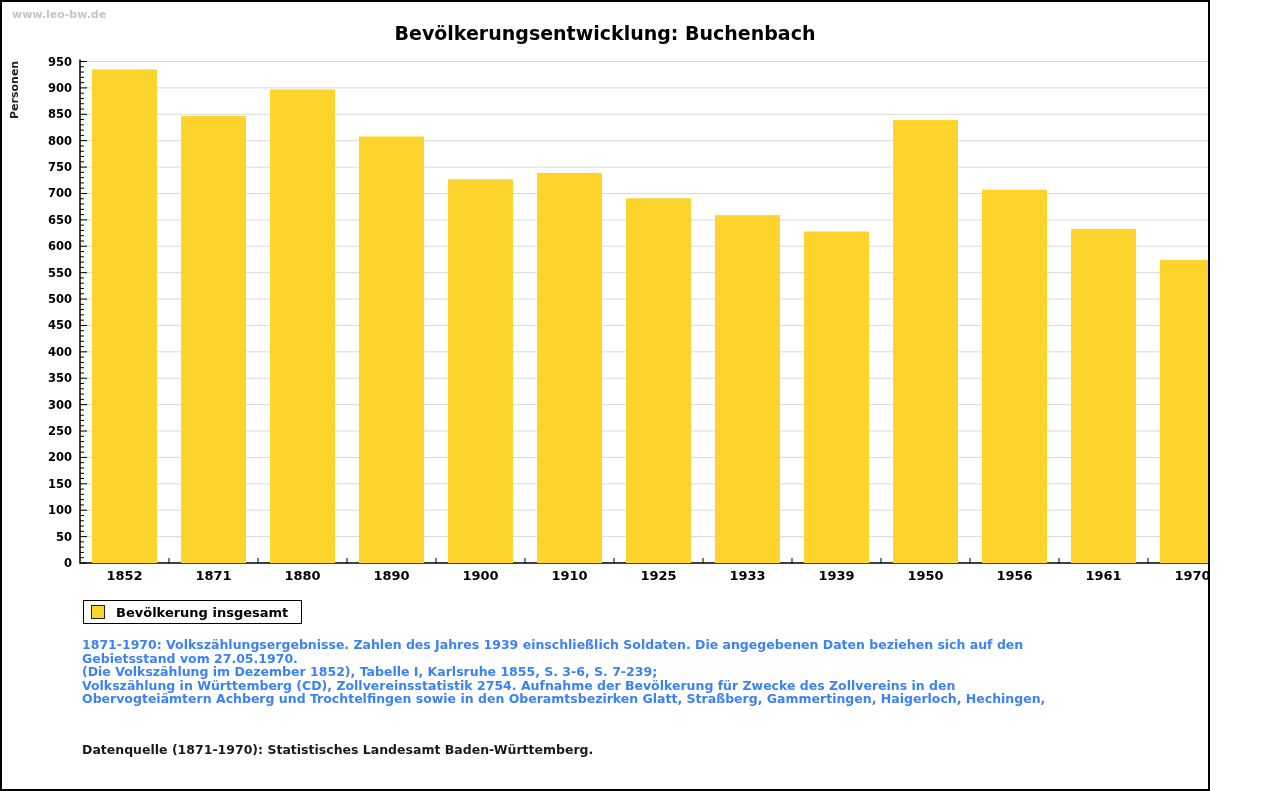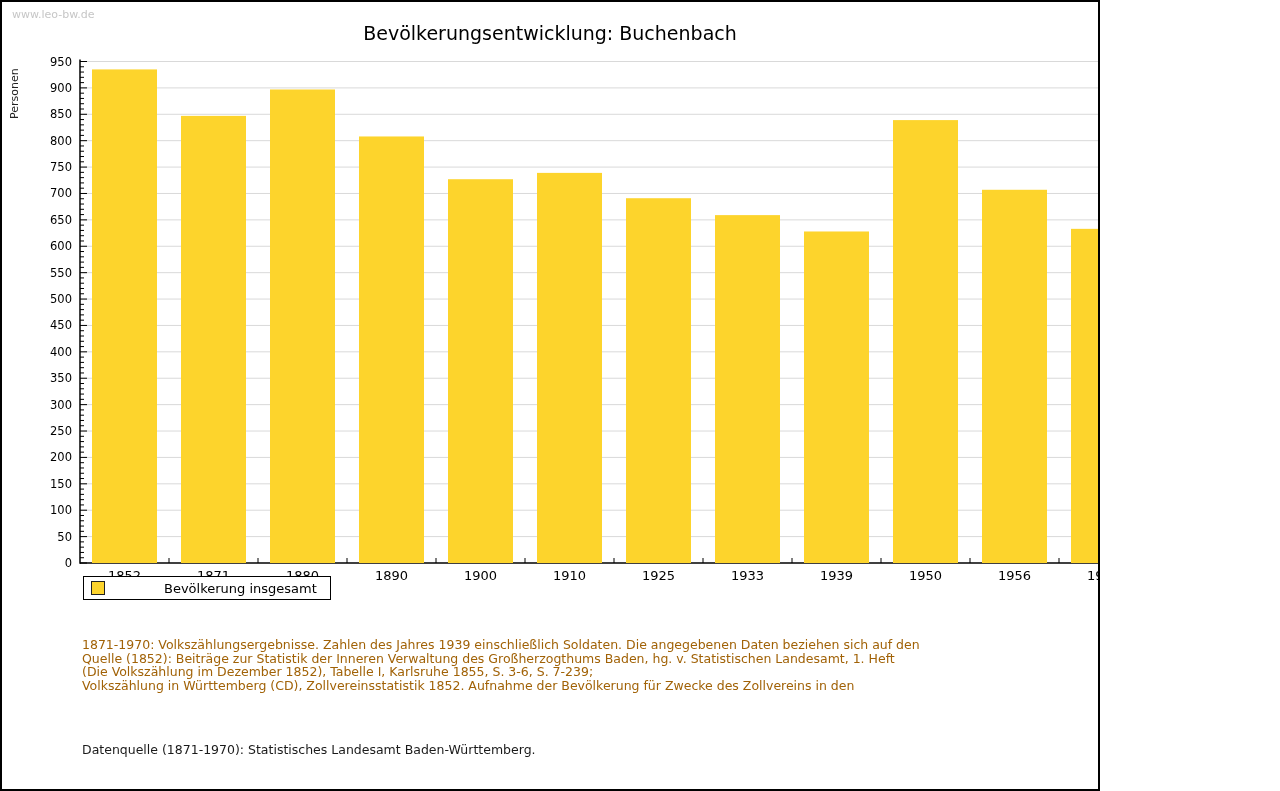--- a/index.html
+++ b/index.html
@@ -1,61 +1,61 @@
 <!DOCTYPE html>
 <html><head>
 <meta charset="utf-8">
 <style>
   html,body{margin:0;padding:0;background:#fff;}
   .page{
     position:relative;
-    width:1100px;height:791px;
+    width:1210px;height:791px;
     box-sizing:border-box;
     border:2px solid #000;
     background:#fff;
     font-family:"DejaVu Sans", sans-serif;
     overflow:hidden;
+    font-weight:bold;
   }
   .watermark{
     position:absolute;left:10px;top:6px;
     font-size:11px;color:#c6c6c6;
   }
   .title{
     position:absolute;left:0;top:4px;width:100%;
     text-align:center;
     font-size:19px;color:#000;margin-top:16px;
   }
   .ylabel{
     position:absolute;left:6px;top:117px;
     font-size:11px;color:#222;
     transform:rotate(-90deg);
     transform-origin:0 0;
     white-space:nowrap;
   }
   svg#chart{position:absolute;left:0;top:0;}
   svg#chart text{font-family:"DejaVu Sans", sans-serif;fill:#000;}
   .legend{
-    position:absolute;left:81px;top:574px;
+    position:absolute;left:81px;top:598px;
     height:22px;
     border:1px solid #000;
     display:inline-flex;align-items:center;
     padding:0 13px 0 7px;
     background:#fff;
-    gap:48px;
   }
   .legend .swatch{
     width:12px;height:12px;
     border:1px solid #222;
     margin-right:11px;
     display:inline-block;
   }
   .legend .legend-label{font-size:13px;color:#000;}
   .footnotes{
     position:absolute;left:80px;top:636px;
-    font-size:12.5px;line-height:13.5px;color:#a16207;
+    font-size:12.5px;line-height:13.5px;color:#3b82f6;
     white-space:nowrap;
   }
   .datasource{
     position:absolute;left:80px;top:740px;
     font-size:12.5px;color:#1a1a1a;
     white-space:nowrap;
   }
 </style>
 </head>
 <body>
@@ -243,18 +243,19 @@
       <text x="1190.5" y="578" text-anchor="middle" font-size="13">1970</text>
     </svg>
 
   <div class="legend">
     <span class="swatch" style="background: rgb(253, 212, 44);"></span>
     <span class="legend-label">Bevölkerung insgesamt</span>
   </div>
 
   <div class="footnotes" id="footnotes">
       <div>1871-1970: Volkszählungsergebnisse. Zahlen des Jahres 1939 einschließlich Soldaten. Die angegebenen Daten beziehen sich auf den</div>
-      <div>Quelle (1852): Beiträge zur Statistik der Inneren Verwaltung des Großherzogthums Baden, hg. v. Statistischen Landesamt, 1. Heft</div>
+      <div>Gebietsstand vom 27.05.1970.</div>
       <div>(Die Volkszählung im Dezember 1852), Tabelle I, Karlsruhe 1855, S. 3-6, S. 7-239;</div>
-      <div>Volkszählung in Württemberg (CD), Zollvereinsstatistik 1852. Aufnahme der Bevölkerung für Zwecke des Zollvereins in den</div>
+      <div>Volkszählung in Württemberg (CD), Zollvereinsstatistik 2754. Aufnahme der Bevölkerung für Zwecke des Zollvereins in den</div>
+      <div>Obervogteiämtern Achberg und Trochtelfingen sowie in den Oberamtsbezirken Glatt, Straßberg, Gammertingen, Haigerloch, Hechingen,</div>
     </div>
   <div class="datasource">Datenquelle (1871-1970): Statistisches Landesamt Baden-Württemberg.</div>
 </div>
 
 </body></html>

